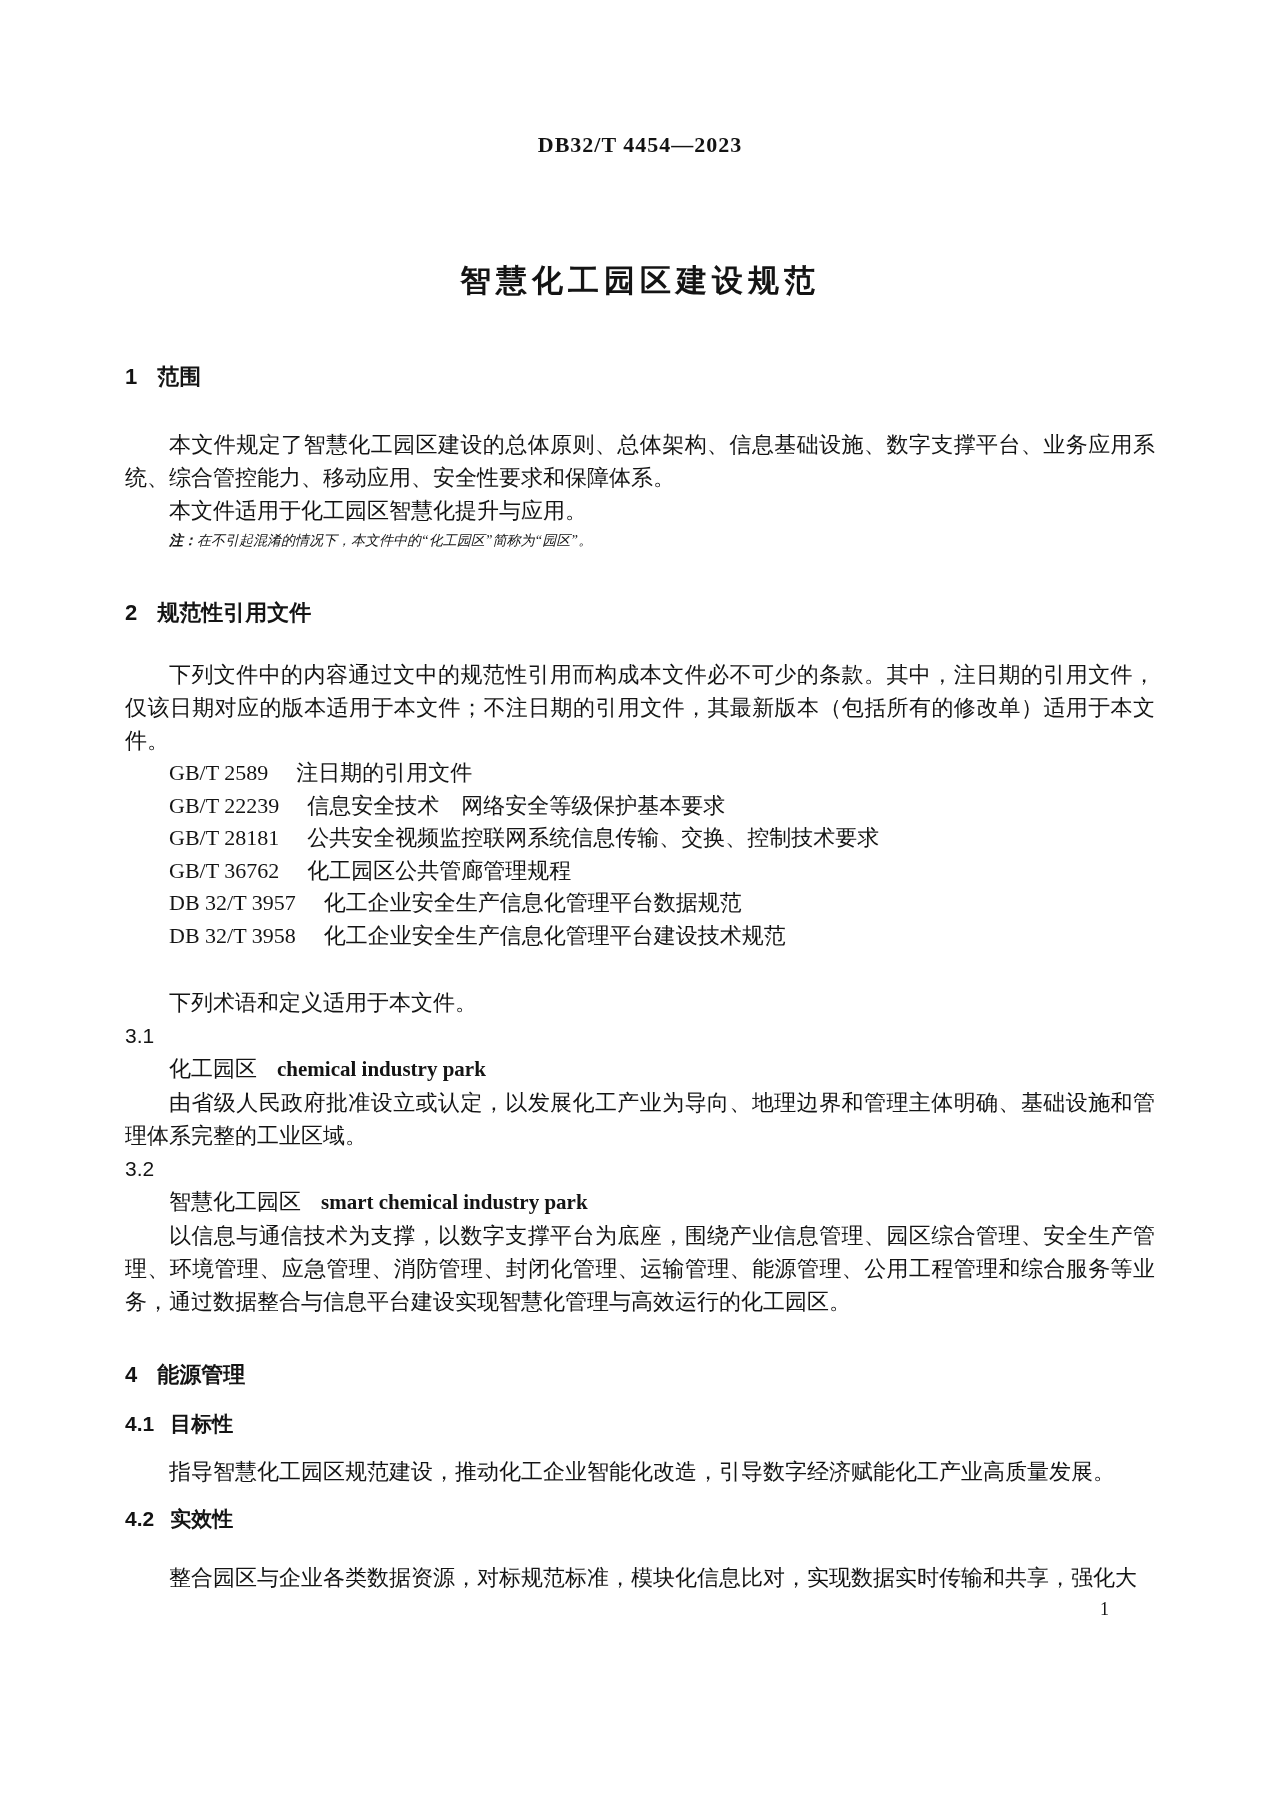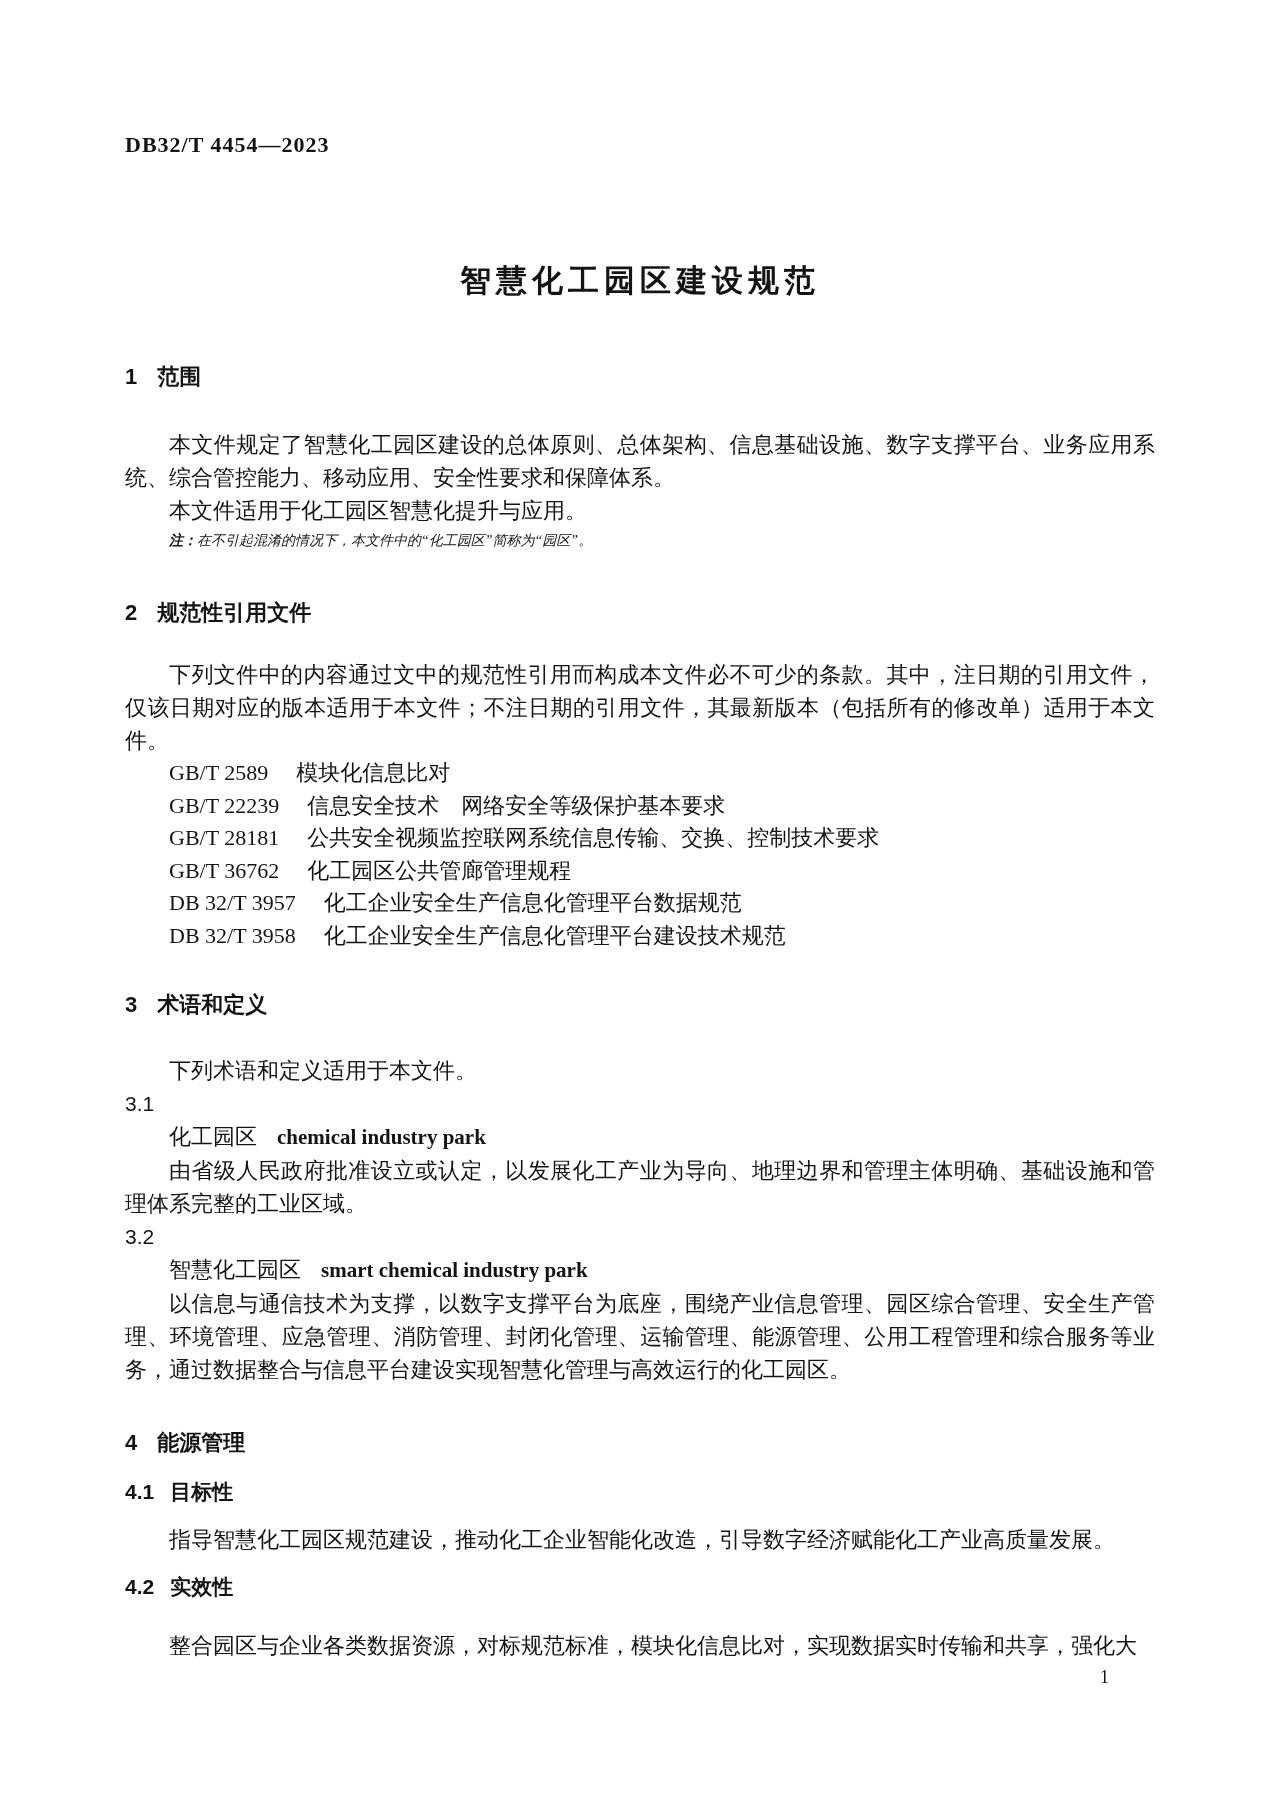--- a/index.html
+++ b/index.html
@@ -10,21 +10,21 @@
     margin: 0 auto;
     background: #ffffff;
     color: #141414;
     font-family: "Liberation Serif", "DejaVu Serif", serif;
     padding: 0 125px;
     position: relative;
     overflow: hidden;
   }
   .doc-code {
     padding-top: 132px;
-    text-align: left;
+    text-align: center;
     font-family: "Liberation Serif", "DejaVu Serif", serif;
     font-weight: bold;
     font-size: 22px;
     line-height: 26px;
     letter-spacing: 1px;
   }
   .doc-title {
     margin-top: 102px;
     text-align: center;
     font-family: "Liberation Sans", "DejaVu Sans", sans-serif;
@@ -122,42 +122,39 @@
   <p class="para mt-p1">本文件规定了智慧化工园区建设的总体原则、总体架构、信息基础设施、数字支撑平台、业务应用系统、综合管控能力、移动应用、安全性要求和保障体系。</p>
   <p class="para">本文件适用于化工园区智慧化提升与应用。</p>
   <p class="note"><span class="note-label">注：</span><span>在不引起混淆的情况下，本文件中的“化工园区”简称为“园区”。</span></p>
 
   <div class="h1 mt-s2">
     <span class="h-num">2</span><span class="h-title">规范性引用文件</span>
   </div>
   <p class="para mt-s2p">下列文件中的内容通过文中的规范性引用而构成本文件必不可少的条款。其中，注日期的引用文件，仅该日期对应的版本适用于本文件；不注日期的引用文件，其最新版本（包括所有的修改单）适用于本文件。</p>
   <div class="ref-list">
     <div class="ref-line">
-      <span class="ref-code">GB/T 2589</span><span class="ref-title">模块化信息比对</span>
+      <span class="ref-code">GB/T 2589</span><span class="ref-title">注日期的引用文件</span>
     </div>
     <div class="ref-line">
       <span class="ref-code">GB/T 22239</span><span class="ref-title">信息安全技术　网络安全等级保护基本要求</span>
     </div>
     <div class="ref-line">
       <span class="ref-code">GB/T 28181</span><span class="ref-title">公共安全视频监控联网系统信息传输、交换、控制技术要求</span>
     </div>
     <div class="ref-line">
       <span class="ref-code">GB/T 36762</span><span class="ref-title">化工园区公共管廊管理规程</span>
     </div>
     <div class="ref-line">
       <span class="ref-code">DB 32/T 3957</span><span class="ref-title">化工企业安全生产信息化管理平台数据规范</span>
     </div>
     <div class="ref-line">
       <span class="ref-code">DB 32/T 3958</span><span class="ref-title">化工企业安全生产信息化管理平台建设技术规范</span>
     </div>
   </div>
 
-  <div class="h1 mt-s3">
-    <span class="h-num">3</span><span class="h-title">术语和定义</span>
-  </div>
   <p class="para mt-intro">下列术语和定义适用于本文件。</p>
 
   <div class="clause-num">3.1</div>
   <div class="term-line">
     <span class="term-zh">化工园区</span><span class="term-en">chemical industry park</span>
   </div>
   <p class="para">由省级人民政府批准设立或认定，以发展化工产业为导向、地理边界和管理主体明确、基础设施和管理体系完整的工业区域。</p>
 
   <div class="clause-num">3.2</div>
   <div class="term-line">

